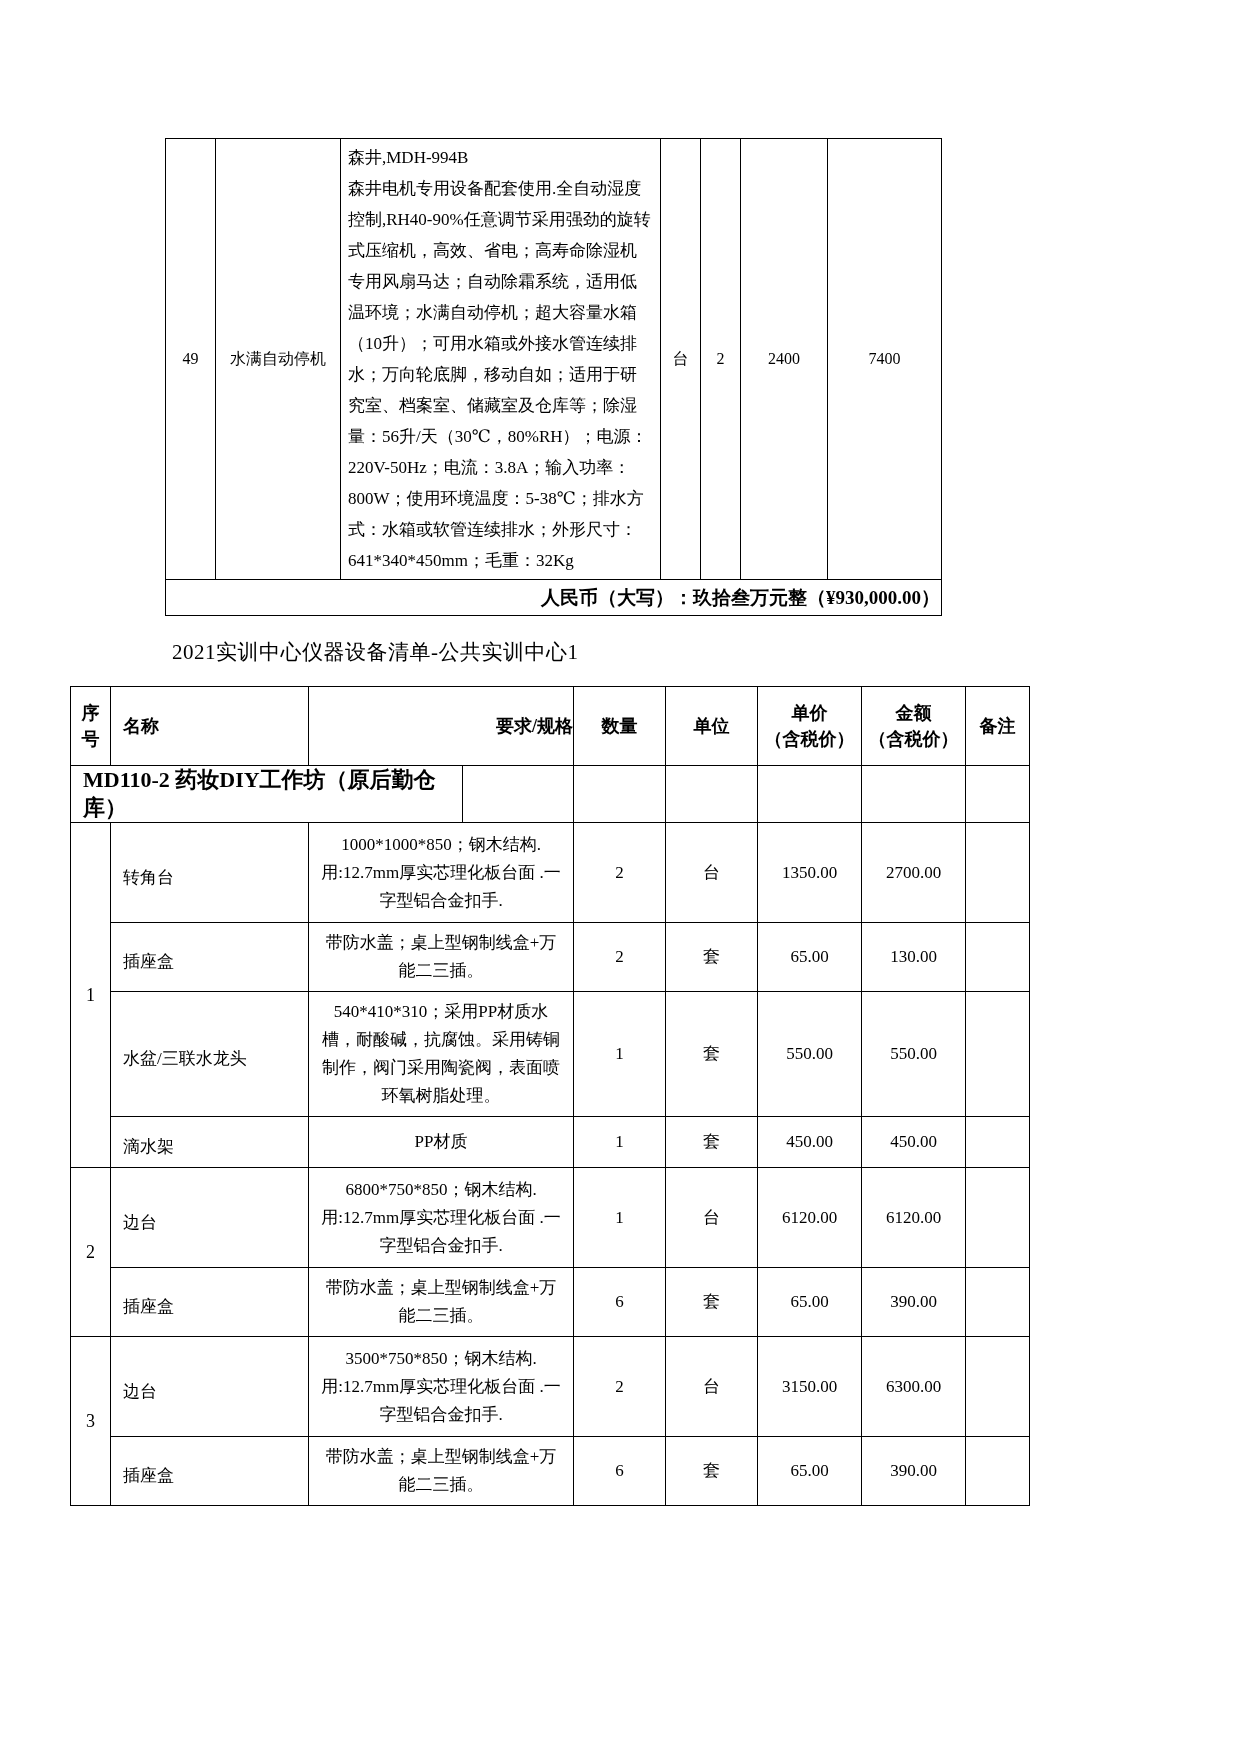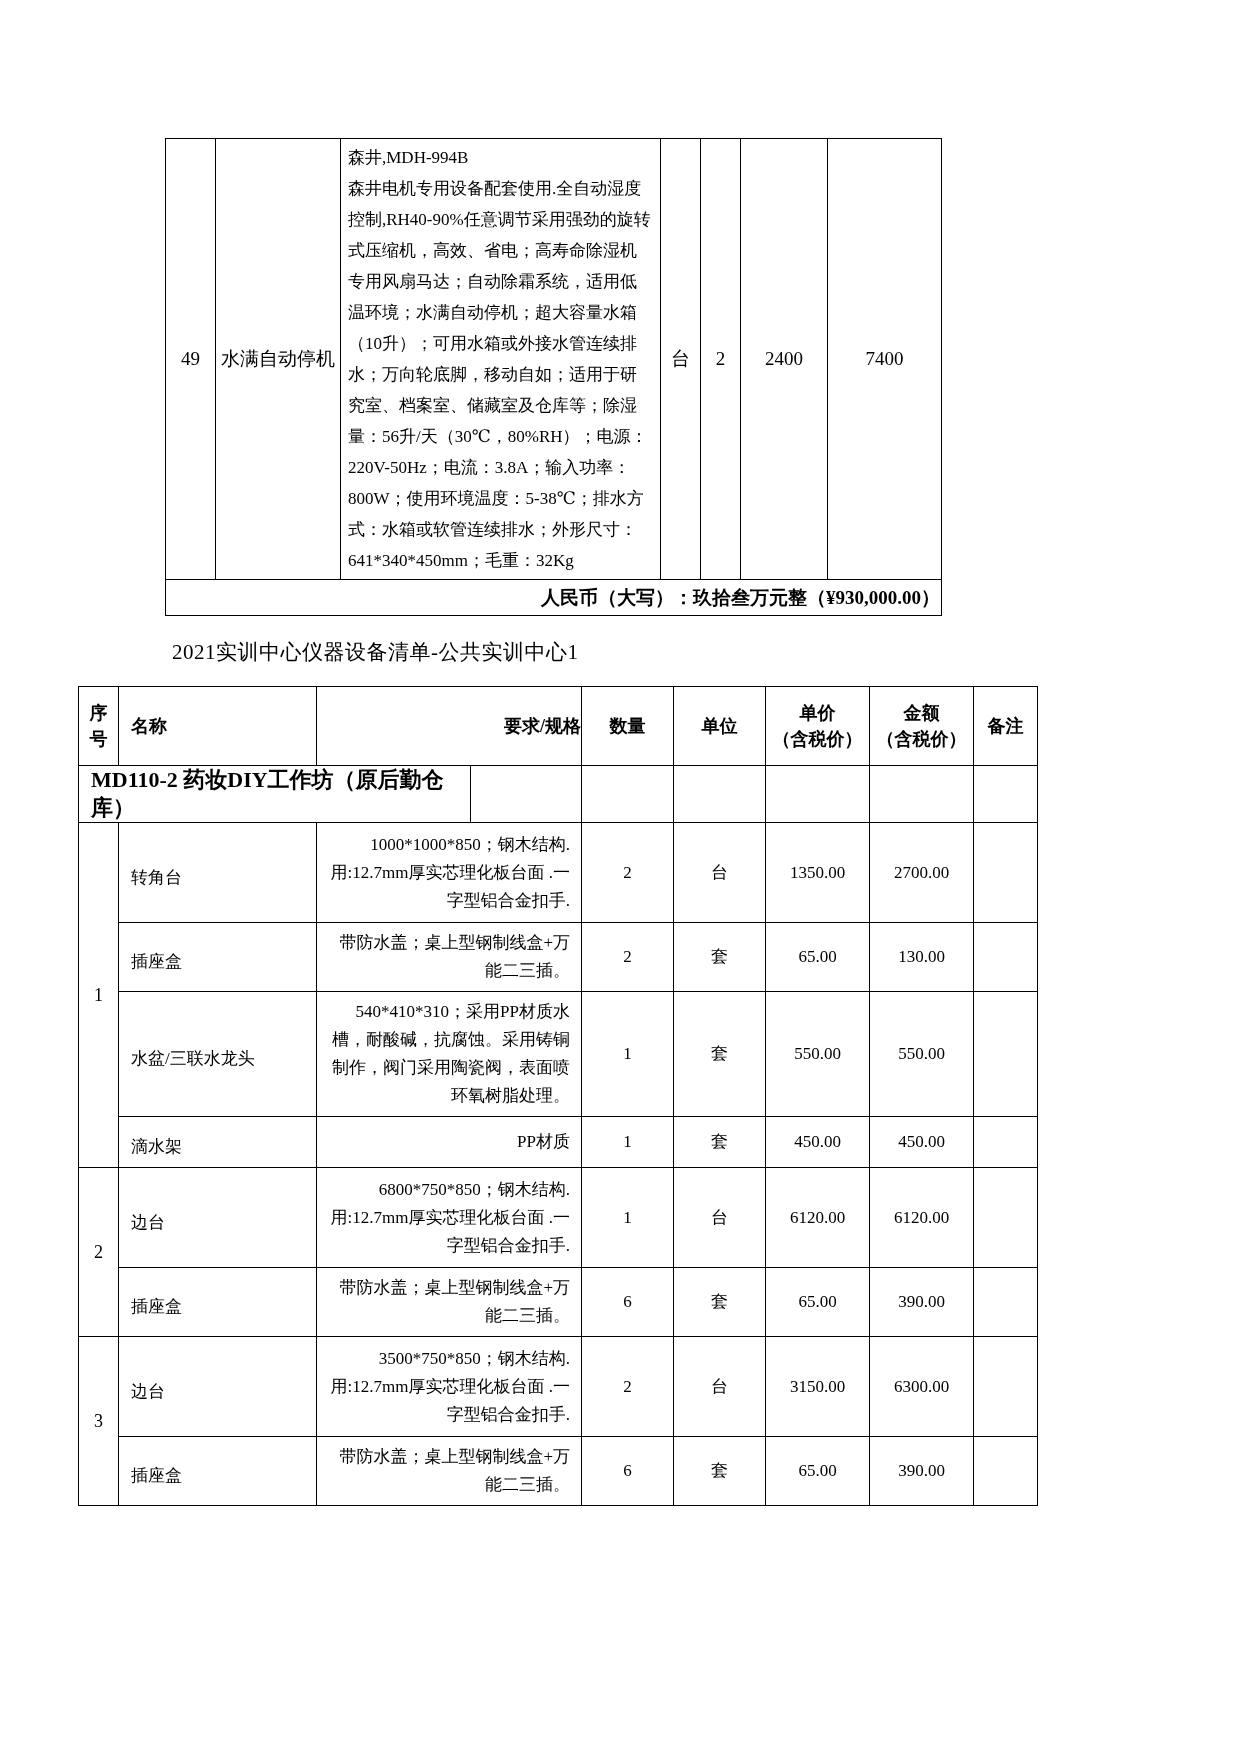--- a/index.html
+++ b/index.html
@@ -7,56 +7,56 @@
   body {
     width:1240px; height:1753px; position:relative;
     font-family:"Liberation Serif","DejaVu Serif",serif;
     color:#000;
   }
   table { border-collapse:collapse; table-layout:fixed; background:#fff; }
   td { border:1px solid #000; vertical-align:middle; font-size:17px; }
 
   
   .top-table { position:absolute; left:165px; top:138px; width:776px; }
-  .top-table td.c { text-align:center; font-size:19px; }
+  .top-table td.c { text-align:center; font-size:16px; }
   .top-table .spec-td {
     text-align:left; vertical-align:top;
     padding:3px 7px; line-height:31px; font-size:17px; height:411px;
   }
   .total-row td {
     height:36px; font-weight:bold; font-size:19px;
     text-align:right; padding-right:1px;
   }
 
   
   .list-title {
     position:absolute; left:172px; top:638px;
     font-size:21px; letter-spacing:0.5px;
   }
 
   
-  .main-table { position:absolute; left:78px; top:686px; width:959px; }
+  .main-table { position:absolute; left:70px; top:686px; width:959px; }
   .main-table td { line-height:28px; }
   .main-table .hdr {
     font-weight:bold; font-size:18px; text-align:center;
     height:79px; line-height:26px;
   }
   .hdr-no-inner { width:1.2em; margin:0 auto; }
   .hdr-two-line span { display:block; }
 
   .section-cell { padding:0; height:55px; }
   .section-cell-inner {
     width:392px; height:100%; border-right:1px solid #000;
     display:flex; align-items:center; padding-left:12px;
     font-weight:bold; font-size:22px;
   }
 
   .group-no { text-align:center; font-size:18px; }
   .name-cell { text-align:left; padding:16px 6px 6px 12px; }
-  .spec-cell { text-align:right; padding:6px 11px;margin-left:44px; }
+  .spec-cell { text-align:center; padding:6px 11px;margin-left:44px; }
   .num-cell  { text-align:center; }
   .note-cell { }
 
   .r3 td { height:100px; }
   .r2 td { height:64px; }
   .r4 td { height:118px; }
   .r1 td { height:40px; }
 </style>
 </head>
 <body>

